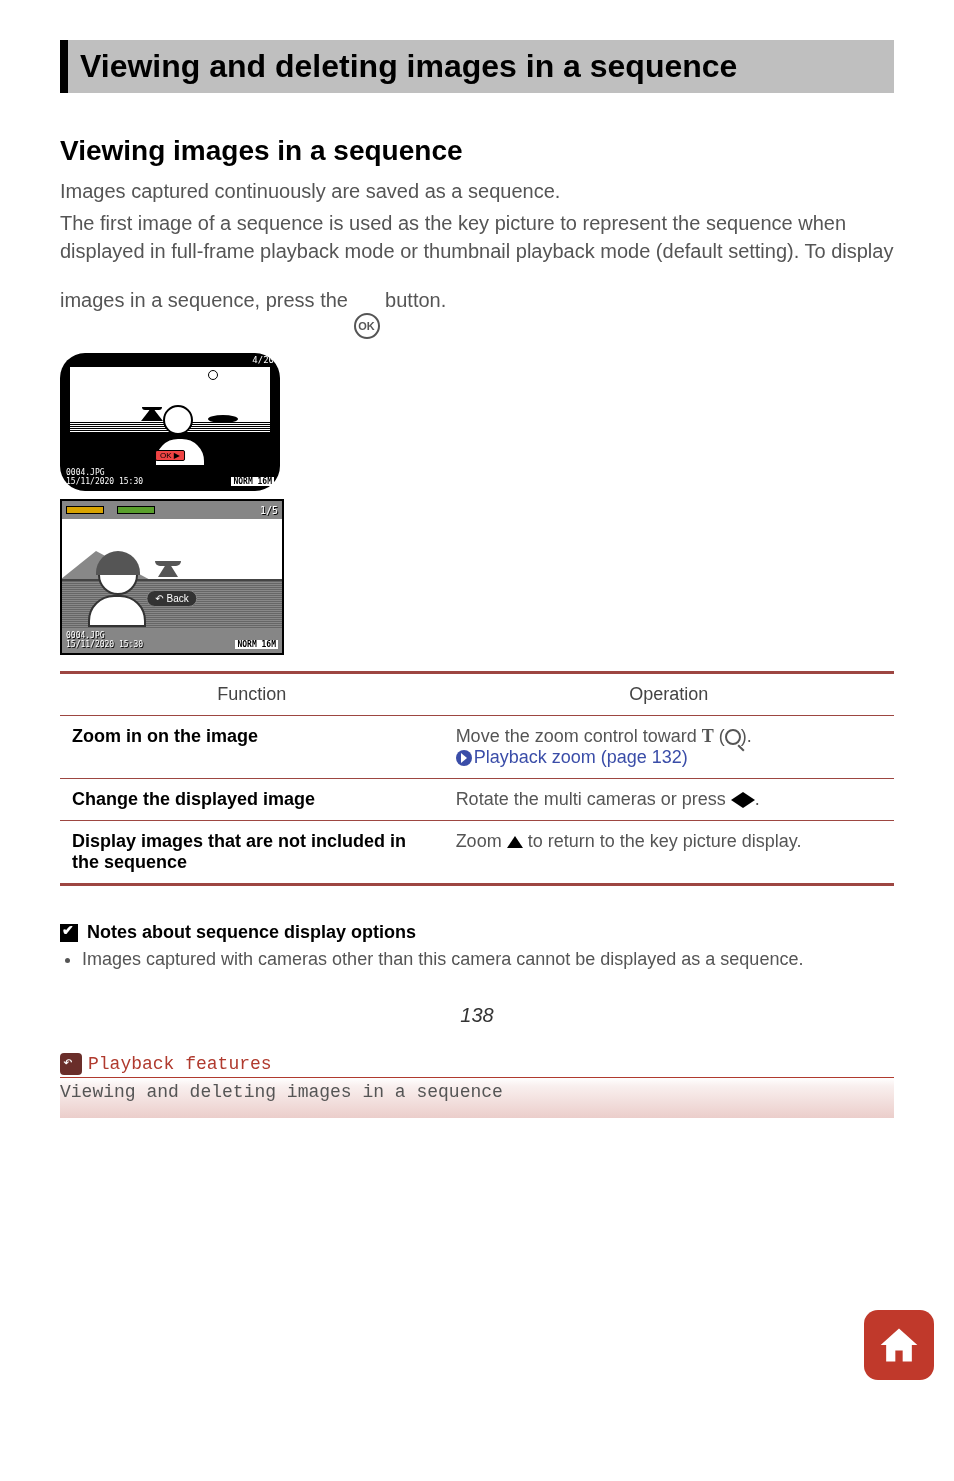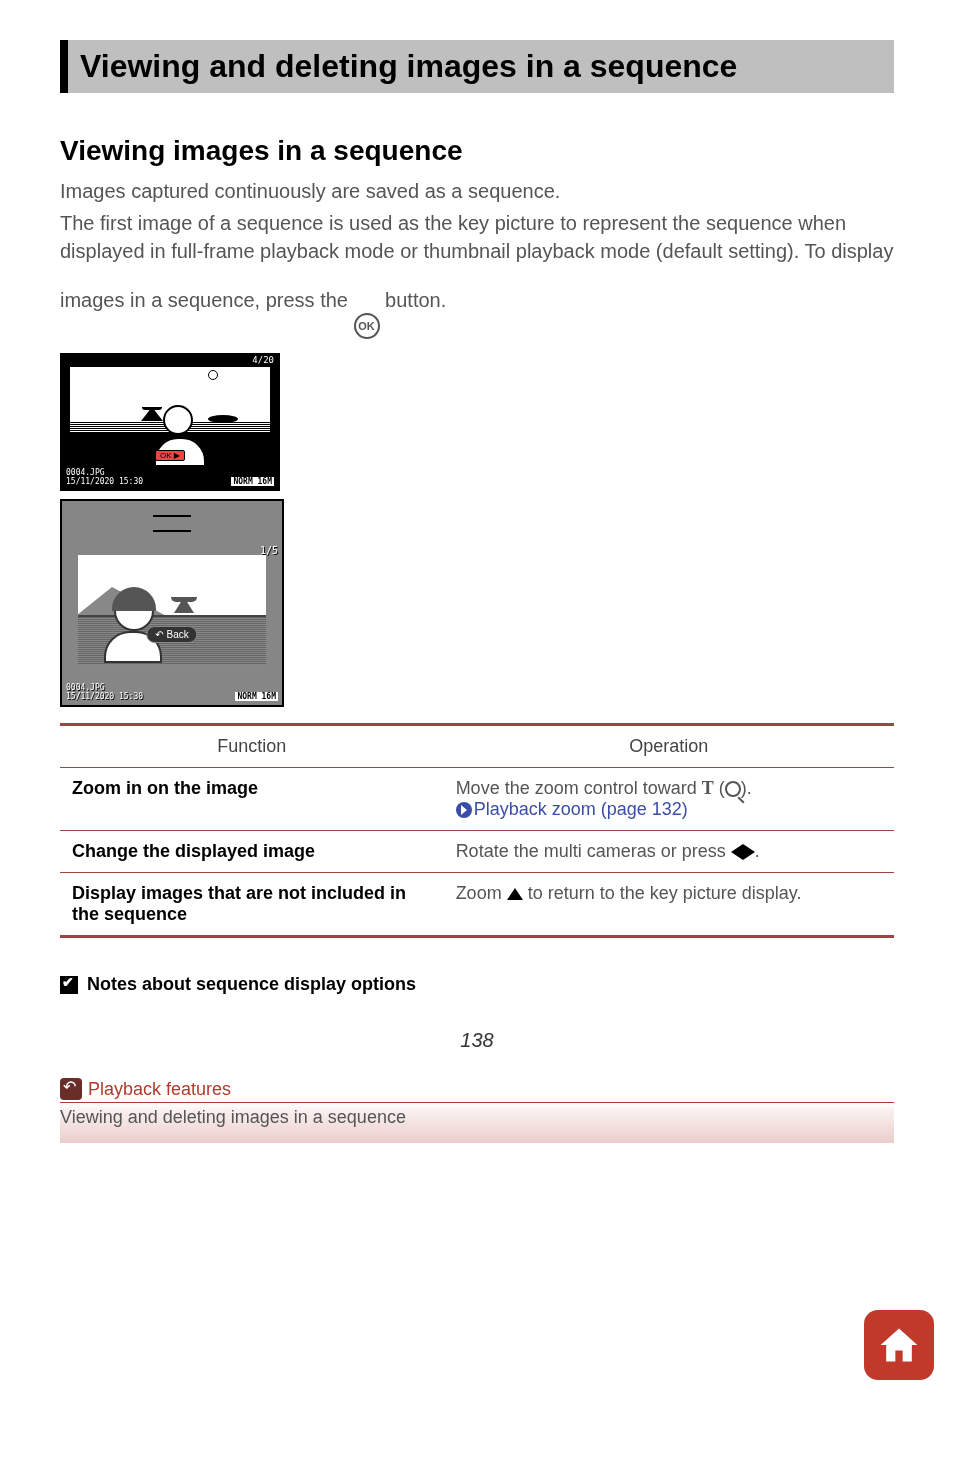--- a/index.html
+++ b/index.html
@@ -46,20 +46,21 @@
     line-height:22px;
     vertical-align:middle;
     color:#555;
     margin-top:48px;
   }
   .lcd {
     width:220px;
     background:#000;
     margin:14px 0 6px 0;
     padding:0;
+    border-radius:25px;
   }
   .lcd .top {
     color:#fff; font-size:9px; text-align:right; padding:2px 6px;
     font-family: monospace;
   }
   .lcd .screen {
     margin:0 10px;
     background:#fff;
     height:98px;
     position:relative;
@@ -93,25 +94,25 @@
     width:30px; height:8px; background:#000; border-radius:50%; }
   .screen .sun { position:absolute; top:3px; right:52px; width:8px;height:8px;border-radius:50%;border:1px solid #000; }
 
   .lcd2 {
     width:220px;
     border:2px solid #000;
     background:#868686;
     position:relative;
     margin:8px 0;
   }
-  .lcd2 .topbar { height:10px; display:flex; align-items:center; padding:14px 4px; gap:13px;flex-direction:column;}
+  .lcd2 .topbar { height:10px; display:flex; align-items:center; padding:4px 4px; gap:13px;}
   .lcd2 .pb { width:36px;height:6px;background:#d9a400;border:1px solid #000;}
   .lcd2 .pg { width:36px;height:6px;background:#5aa02c;border:1px solid #000;}
   .lcd2 .ctr { color:#fff; font-family:monospace; font-size:10px; margin-left:auto; text-shadow:1px 1px 0 #000;}
-  .lcd2 .sceneW { background:#fff; margin:16px; height:110px; position:relative; overflow:hidden;}
+  .lcd2 .sceneW { background:#fff; margin:0; height:110px; position:relative; overflow:hidden;}
   .lcd2 .badge { position:absolute; bottom:22px; left:50%; transform:translateX(-50%);
     background:#333; color:#fff; font-size:10px; padding:2px 8px; border-radius:10px; border:1px solid #888;}
   .lcd2 .bottombar { display:flex; justify-content:space-between; font-size:8px; color:#fff;
     font-family:monospace; padding:2px 4px 4px 4px; text-shadow:1px 1px 0 #000;}
   .lcd2 .sceneW .land2 { position:absolute; bottom:0; left:0; right:0; height:48px;
      background: repeating-linear-gradient(to bottom, #666 0 1px, #888 1px 2px); border-top:2px solid #444;}
   .lcd2 .sceneW .mount { position:absolute; bottom:46px; left:-6px;
     width:0;height:0;border-left:40px solid transparent;border-right:60px solid transparent;border-bottom:32px solid #888;}
   .lcd2 .sceneW .boat2 { position:absolute; bottom:52px; left:96px;
     width:0;height:0;border-left:10px solid transparent;border-right:10px solid transparent;border-bottom:16px solid #555;}
@@ -141,21 +142,21 @@
   .mag::after{content:"";position:absolute;bottom:-6px;right:-6px;width:8px;height:2px;background:#555;transform:rotate(45deg);}
 
   .note-head { font-size:18px; font-weight:700; margin-top:36px;}
   .note-ico { display:inline-block; width:18px;height:18px;background:#000;vertical-align:middle; position:relative; margin-right:4px;}
   .note-ico::after{content:"✔";color:#fff;font-size:14px;position:absolute;top:-2px;left:2px;}
   ul.note { margin:6px 0 0 0; padding-left:22px; color:#555; font-size:18px;}
   ul.note li { margin-bottom:4px;}
 
   .pageno { text-align:center; font-style:italic; font-size:20px; margin-top:34px; color:#333;}
 
-  .footer { margin-top:26px; }
+  .footer { margin-top:26px;font-family:Liberation Mono, monospace; }
   .footer .row1 { display:flex; align-items:center; gap:6px; padding:0 0 2px 0;}
   .back-ico { width:22px;height:22px;background:#6a2e2a;border-radius:4px;position:relative;}
   .back-ico::after{content:"↶";color:#fff;font-size:16px;position:absolute;top:-1px;left:3px;}
   .footer .row1 span.text { color:#b03a2e; font-size:18px;}
   .footer .grad { height:36px;
     background: linear-gradient(to bottom, rgba(176,58,46,0) 0%, rgba(176,58,46,0.08) 20%, rgba(176,58,46,0.25) 100%);
     border-top:1px solid #b03a2e;
     display:flex; align-items:flex-start; justify-content:space-between;
     padding:4px 0 0 0;
   }
@@ -252,20 +253,23 @@
         <span>Zoom </span><span class="tri-up"></span><span> to return to the key picture display.</span>
       </td>
     </tr>
   </tbody>
     </table>
 
   <div class="note-head">
     <span class="note-ico"></span>
     <span>Notes about sequence display options</span>
   </div>
+  <ul class="note">
+    <li>Images captured with cameras other than this camera cannot be displayed as a sequence.</li>
+  </ul>
 
   <div class="pageno">138</div>
 
   <div class="footer">
     <div class="row1">
       <div class="back-ico"></div>
       <span class="text">Playback features</span>
     </div>
     <div class="grad">
       <span class="t">Viewing and deleting images in a sequence</span>

